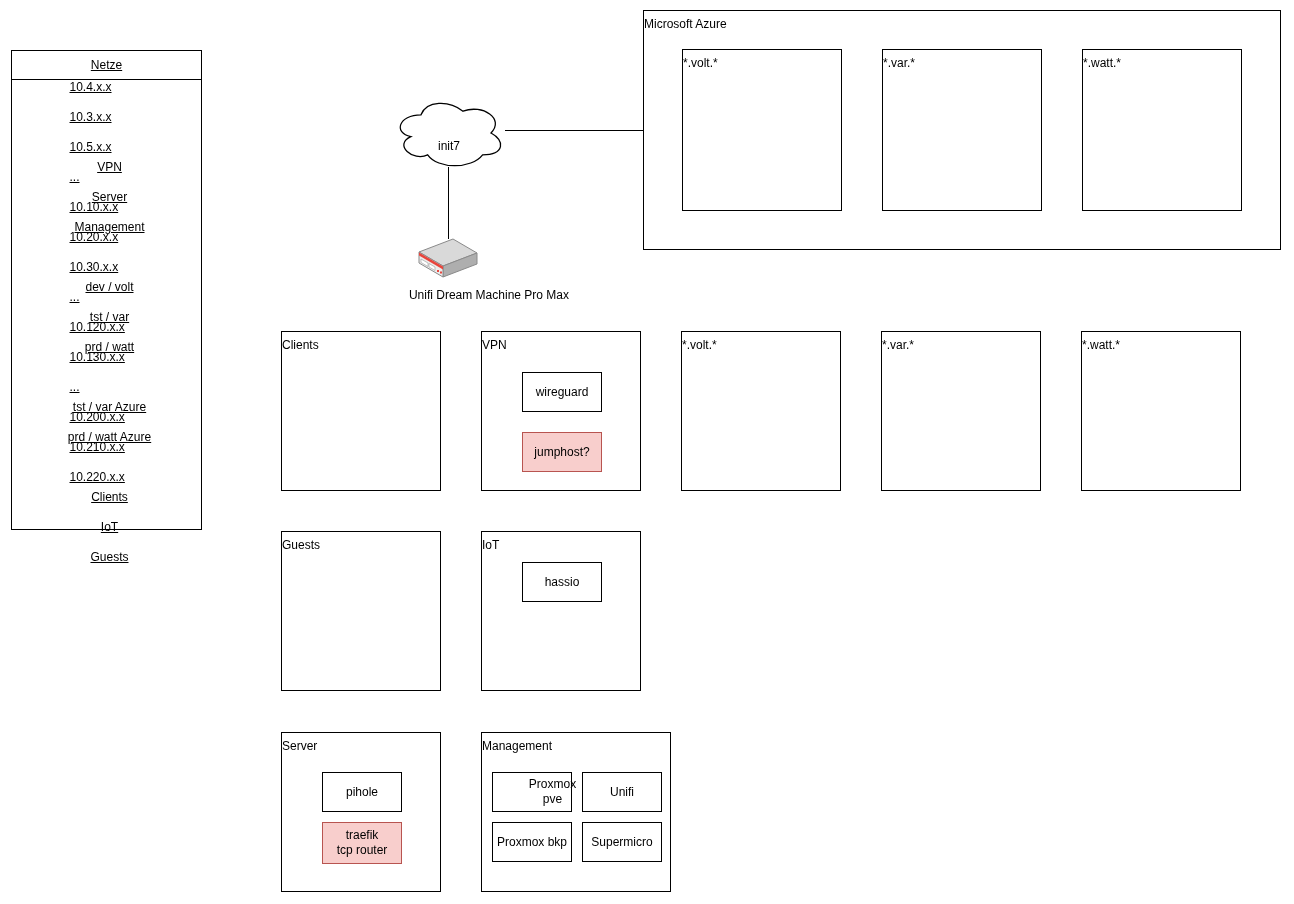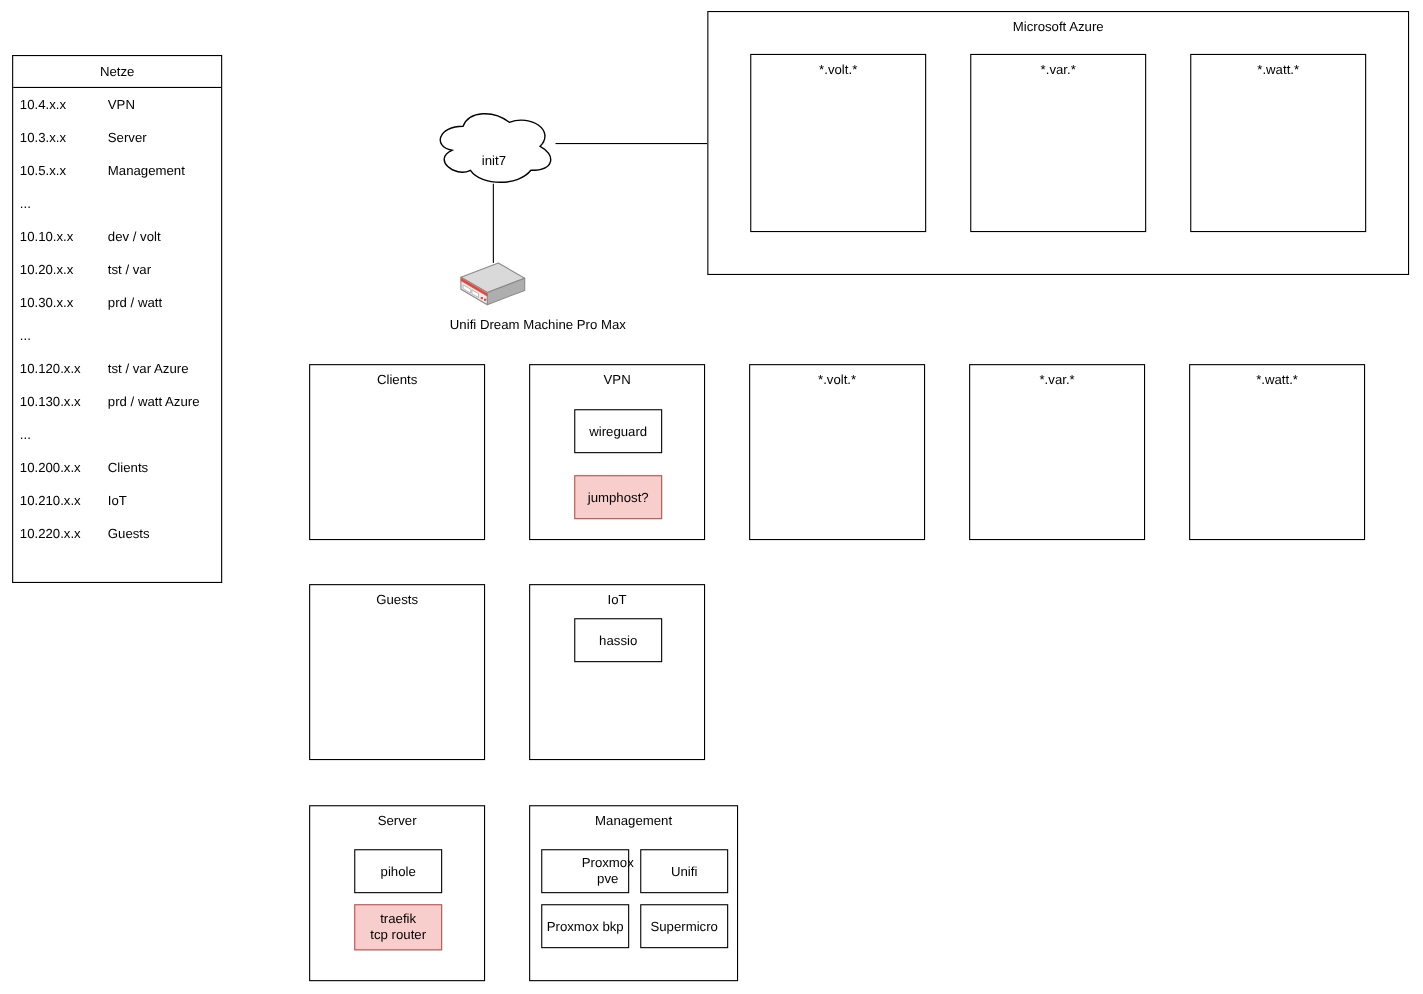--- a/index.html
+++ b/index.html
@@ -2,34 +2,34 @@
 <html><head>
 <meta charset="utf-8">
 <style>
   * { margin:0; padding:0; box-sizing:border-box; }
   html,body { background:#ffffff; }
   body { font-family:"Liberation Sans","DejaVu Sans",sans-serif; font-size:12px; color:#000; }
   .canvas { position:relative; width:1294px; height:904px; background:#ffffff; overflow:hidden; }
 
   
   .gbox { position:absolute; background:#ffffff; border:1.3px solid #000; }
-  .gbox > .glabel { position:absolute; top:6px; left:0; right:0; text-align:center; }
+  .gbox > .glabel { position:absolute; top:6px; left:0; right:0; }
 
   
   .node { position:absolute; width:80px; height:40px; background:#ffffff; border:1.3px solid #000;
           display:flex; align-items:center; justify-content:center; text-align:center; line-height:1.25;
           white-space:pre-line; }
   .node.highlight { background:#f8cecc; border-color:#b85450; }
 
   
   .netze { position:absolute; left:11px; top:50px; width:191px; height:480px;
-           border:1.3px solid #000; background:#fff; }
+           border:1.3px solid #000; background:#fff;text-decoration:underline; }
   .netze-header { height:29px; border-bottom:1.3px solid #000;
                   display:flex; align-items:center; justify-content:center; }
-  .trow { height:30px; display:flex; align-items:center; padding-left:6px; }
+  .trow { height:30px; display:flex; align-items:center; padding-left:6px;flex-direction:column; }
   .trow .ip { width:80px; flex:0 0 80px; }
   .trow .nm { flex:1; }
 
   
   .hline { position:absolute; background:#000; height:1.4px; }
   .vline { position:absolute; background:#000; width:1.4px; }
 
   .cloud-wrap { position:absolute; left:392px; top:95px; width:114px; height:74px; }
   .cloud-wrap svg { position:absolute; left:0; top:0; }
   .cloud-label { position:absolute; left:0; top:16px; width:114px; height:70px;

